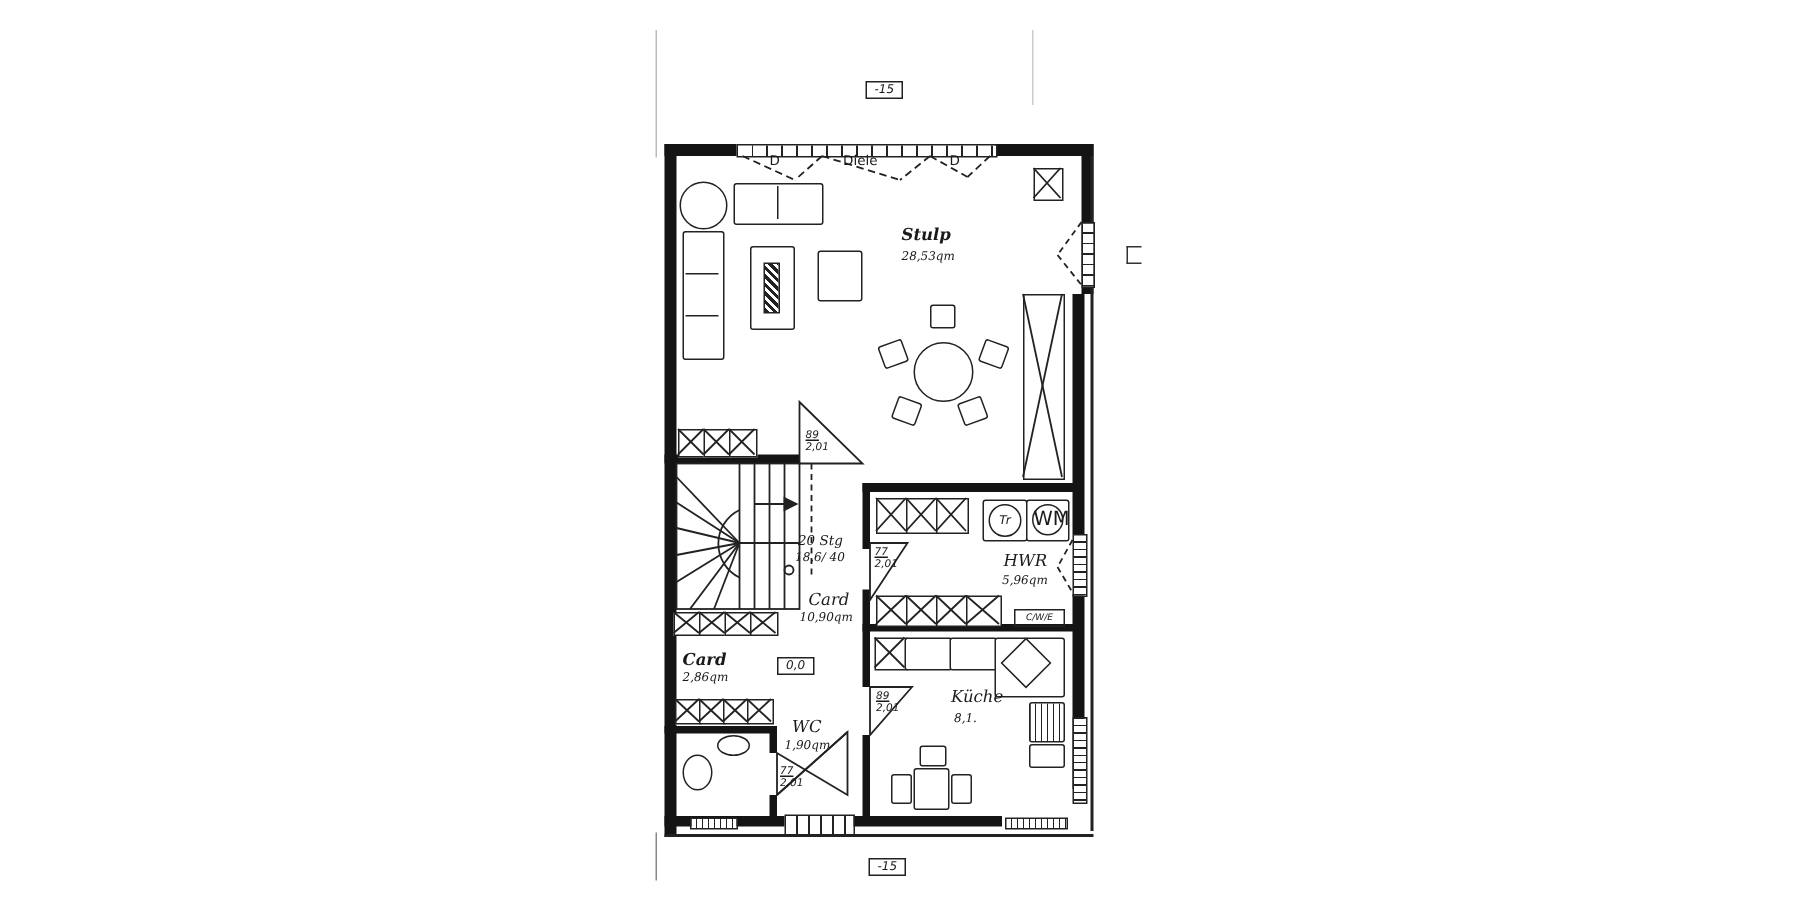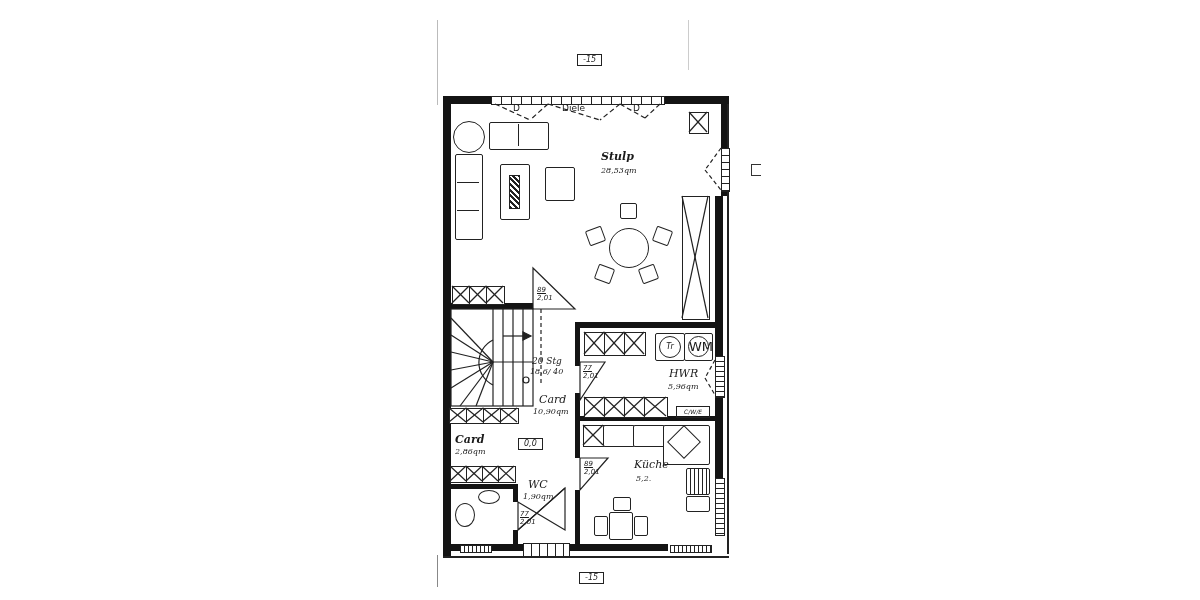--- a/index.html
+++ b/index.html
@@ -219,21 +219,21 @@
   <div class="area" style="left:601px;top:166px;">28,53qm</div>
   <div class="label" style="left:539px;top:393px;font-weight:normal;">Card</div>
   <div class="area" style="left:533px;top:407px;">10,90qm</div>
   <div class="label" style="left:669px;top:367px;font-weight:normal;">HWR</div>
   <div class="area" style="left:668px;top:382px;">5,96qm</div>
   <div class="label" style="left:455px;top:433px;font-weight:bold;">Card</div>
   <div class="area" style="left:455px;top:447px;">2,86qm</div>
   <div class="label" style="left:528px;top:478px;font-weight:normal;">WC</div>
   <div class="area" style="left:523px;top:492px;">1,90qm</div>
   <div class="label" style="left:634px;top:458px;font-weight:normal;">Küche</div>
-  <div class="area" style="left:636px;top:474px;">5,2.</div>
+  <div class="area" style="left:636px;top:474px;">8,1.</div>
 
   <div class="area" style="left:532px;top:356px;font-size:9px;">20 Stg</div>
   <div class="area" style="left:530px;top:367px;font-size:8px;">18,6/ 40</div>
 
   <div class="small" style="left:537px;top:286px;">
     <div style="text-decoration:underline;">89</div>
     <div>2,01</div>
   </div>
   <div class="small" style="left:583px;top:364px;">
     <div style="text-decoration:underline;">77</div>

